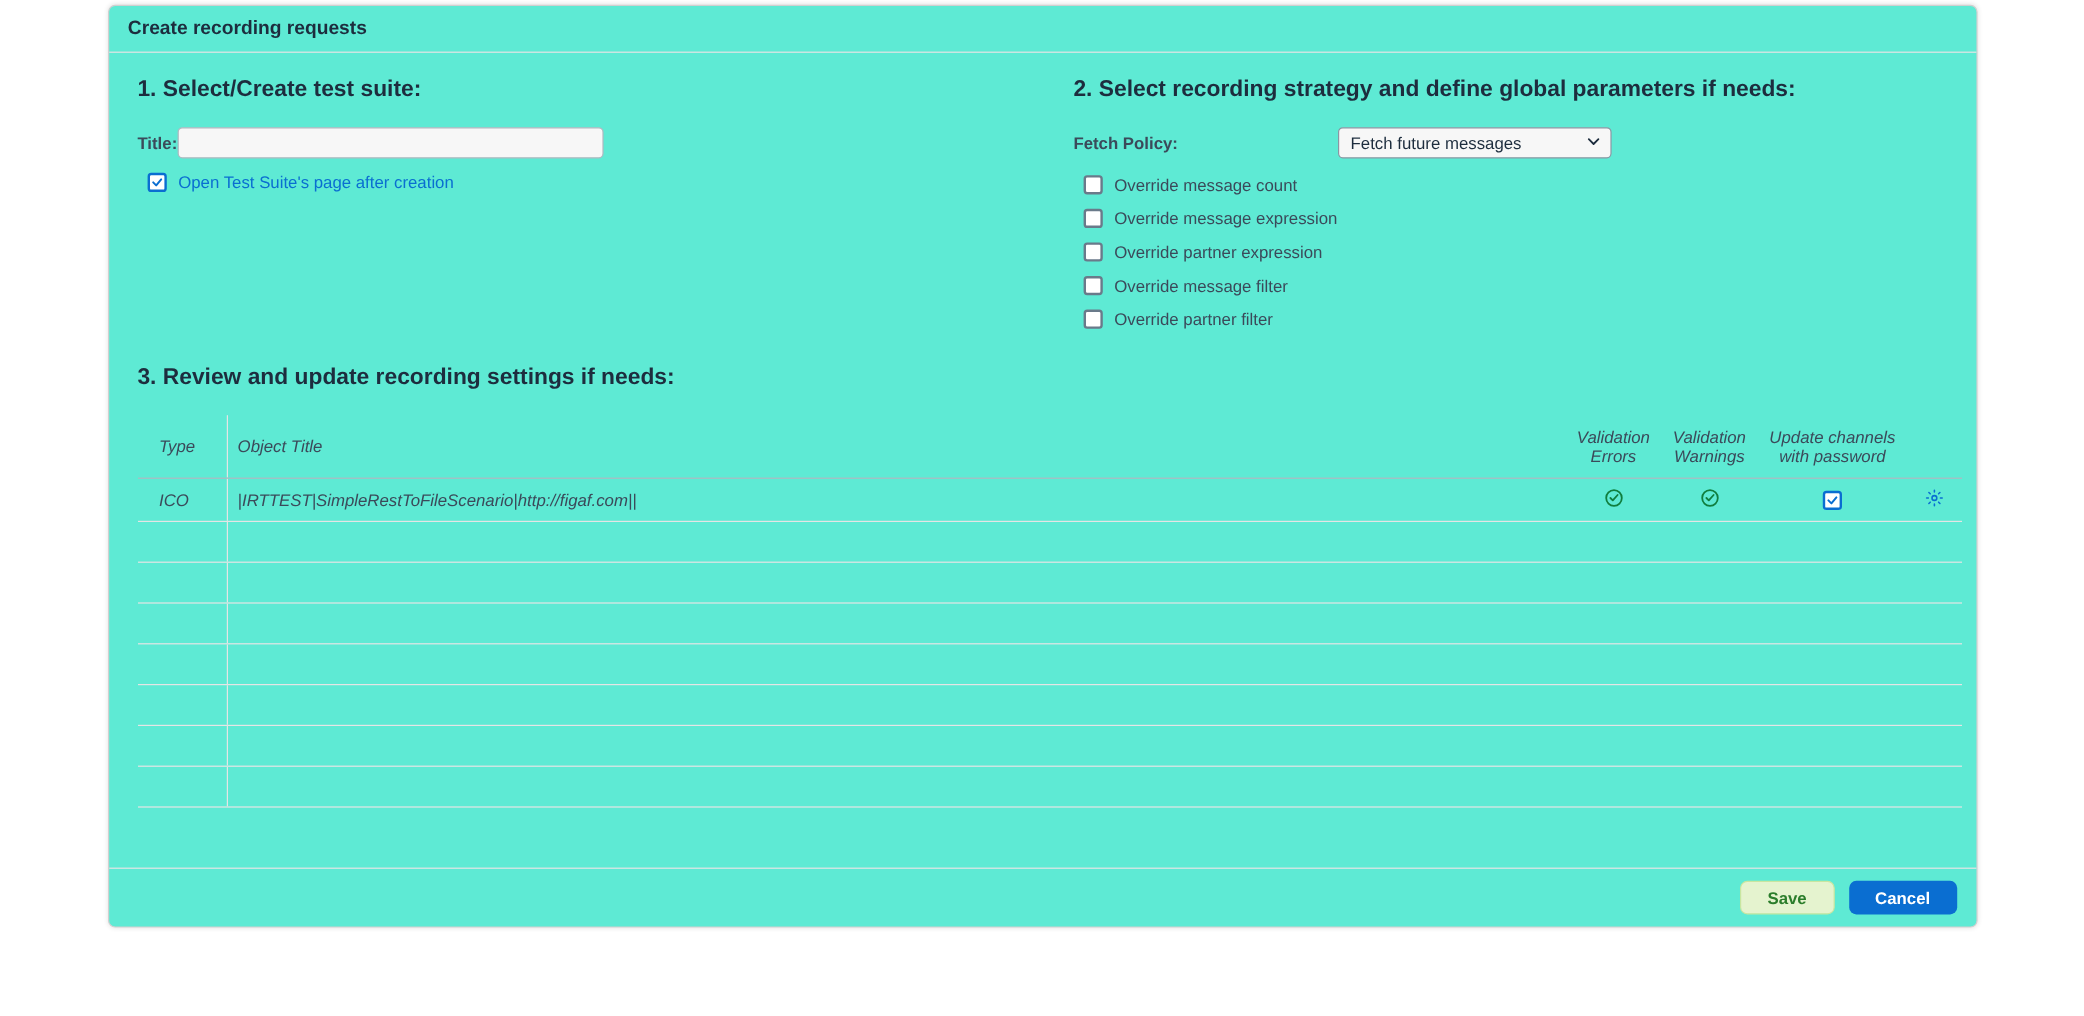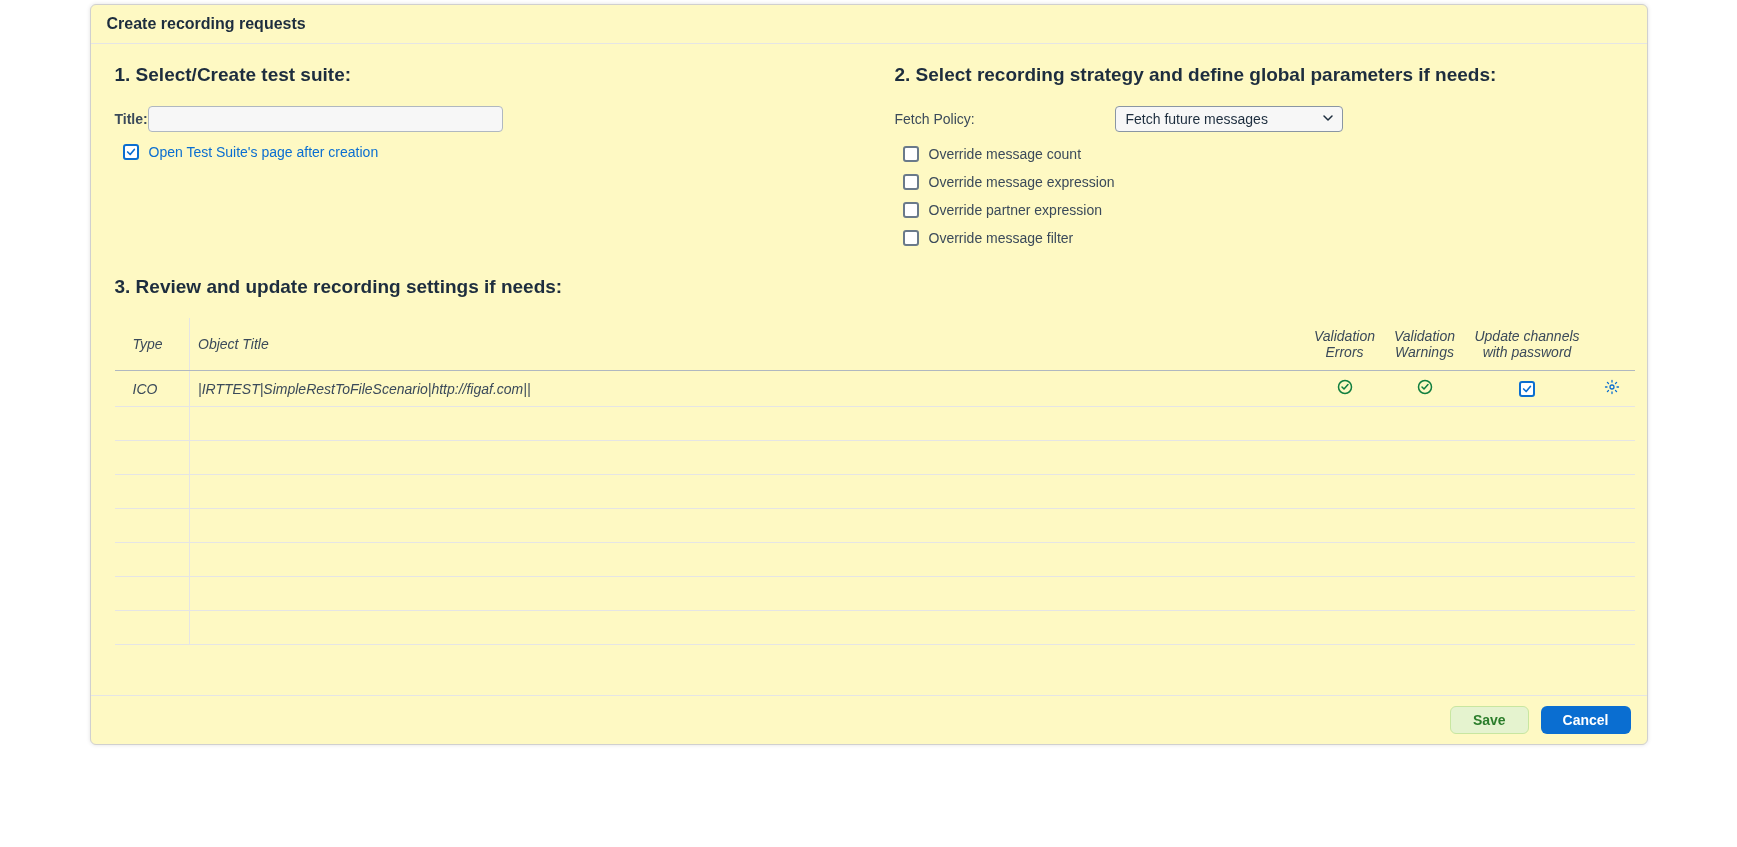--- a/index.html
+++ b/index.html
@@ -11,21 +11,21 @@
       font-family: Arial, Helvetica, sans-serif;
       background: #ffffff;
       color: #1d2d3e;
       font-size: 14px;
     }
     .dialog {
       border: 1px solid #d0d0d0;
       border-radius: 6px;
       width: 1558px;
       margin: 4px auto;
-      background: #fef9c3;
+      background: #5eead4;
       display: flex;
       flex-direction: column;
       box-shadow: 0 0 4px rgba(0,0,0,0.12);
       position: relative;
     }
     .dialog-header {
       padding: 10px 16px 10px 16px;
       border-bottom: 1px solid #e5e5e5;
     }
     .dialog-title {
@@ -130,21 +130,21 @@
     .open-after .label-blue {
       color: #0a6ed1;
     }
     .right-form-row {
       display: flex;
       align-items: center;
       gap: 20px;
       margin-bottom: 14px;
     }
     .right-form-label {
-      font-weight: 400;
+      font-weight: 700;
       color: #3b4a5a;
       width: 200px;
     }
     .select {
       position: relative;
       width: 228px;
       height: 26px;
       border: 1px solid #8a96a3;
       border-radius: 4px;
       background: #f7f7f7;
@@ -300,20 +300,24 @@
             <span class="checkbox"></span>
             <span>Override message expression</span>
           </div>
           <div class="checkbox-item">
             <span class="checkbox"></span>
             <span>Override partner expression</span>
           </div>
           <div class="checkbox-item">
             <span class="checkbox"></span>
             <span>Override message filter</span>
+          </div>
+          <div class="checkbox-item">
+            <span class="checkbox"></span>
+            <span>Override partner filter</span>
           </div>
         </div>
       </div>
     </div>
 
     <div class="section3-heading">3. Review and update recording settings if needs:</div>
 
     <table class="table">
       <thead>
         <tr>

